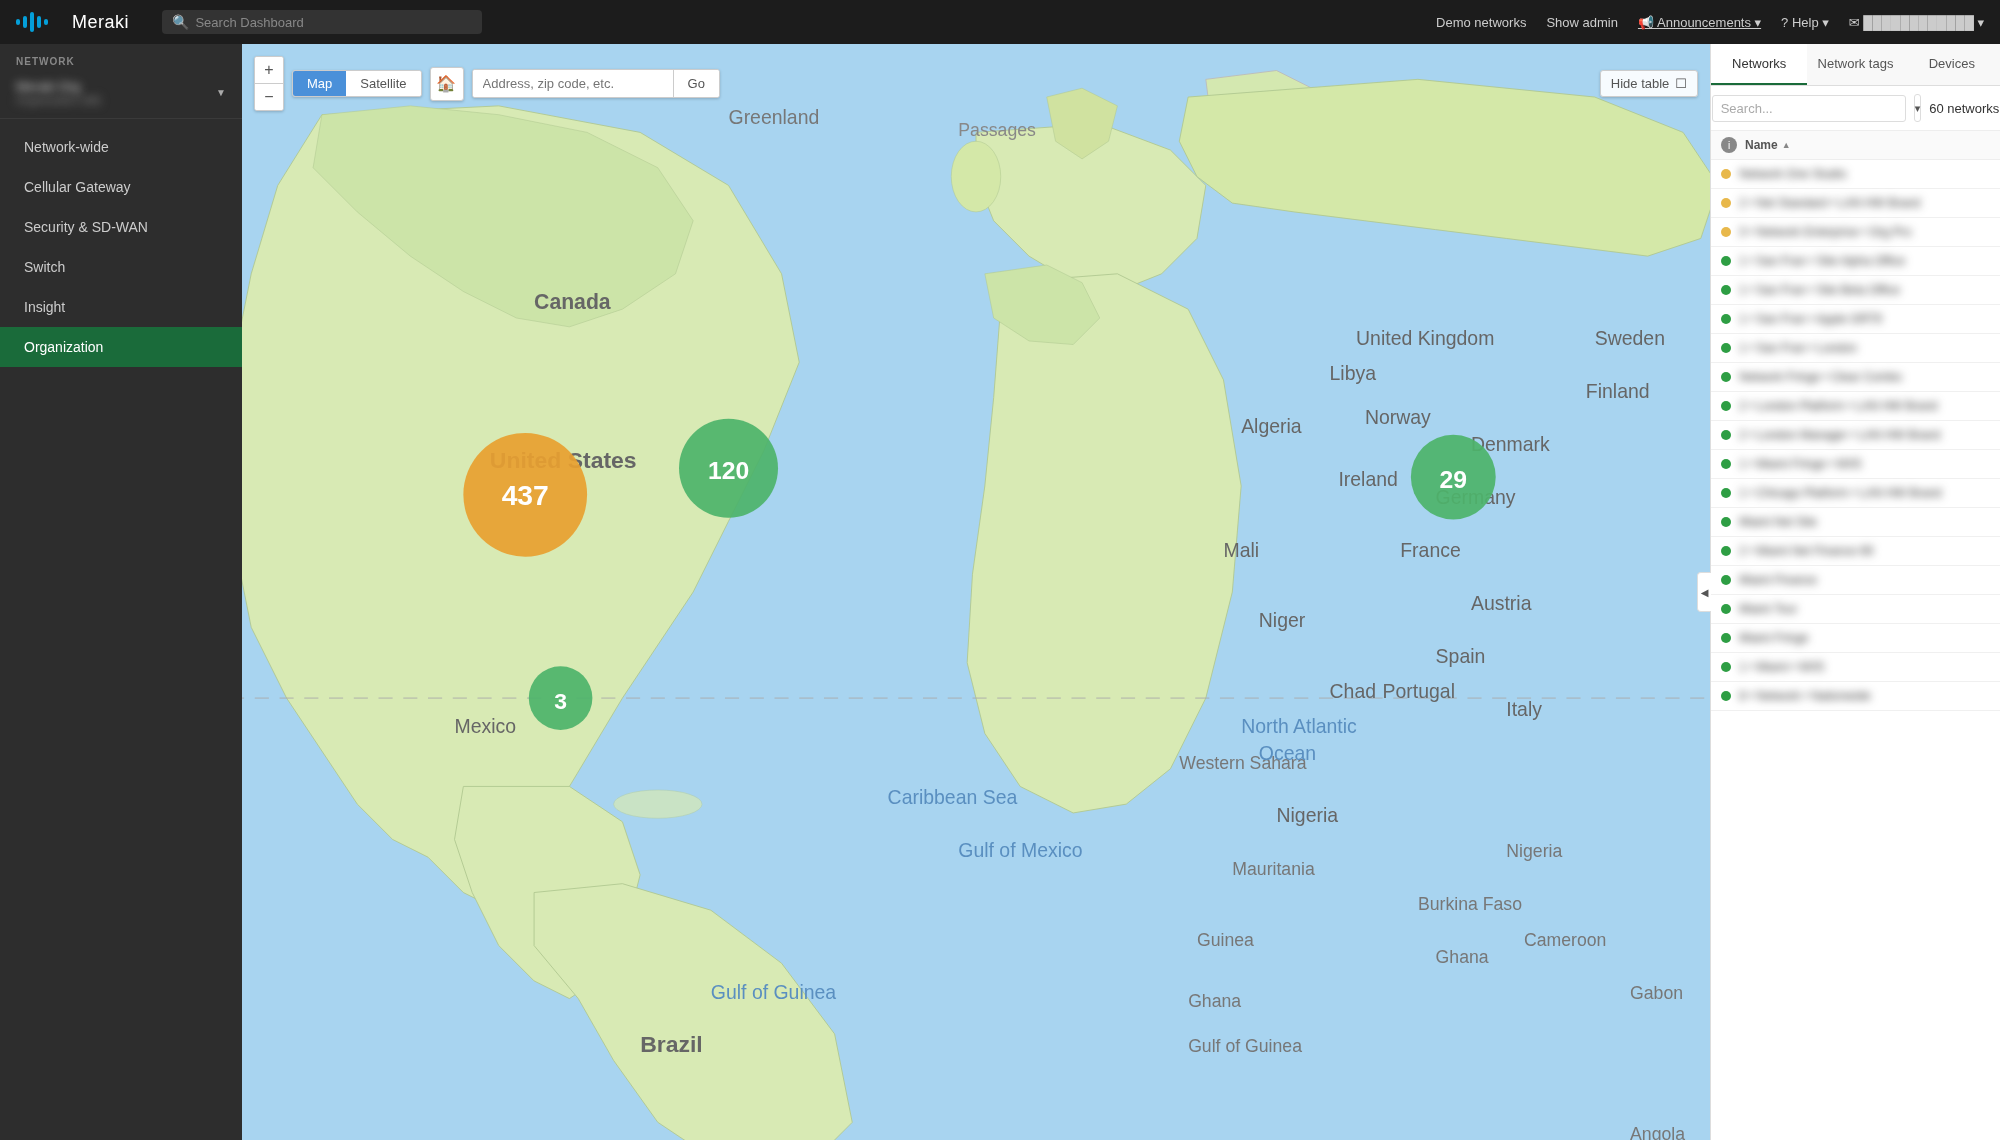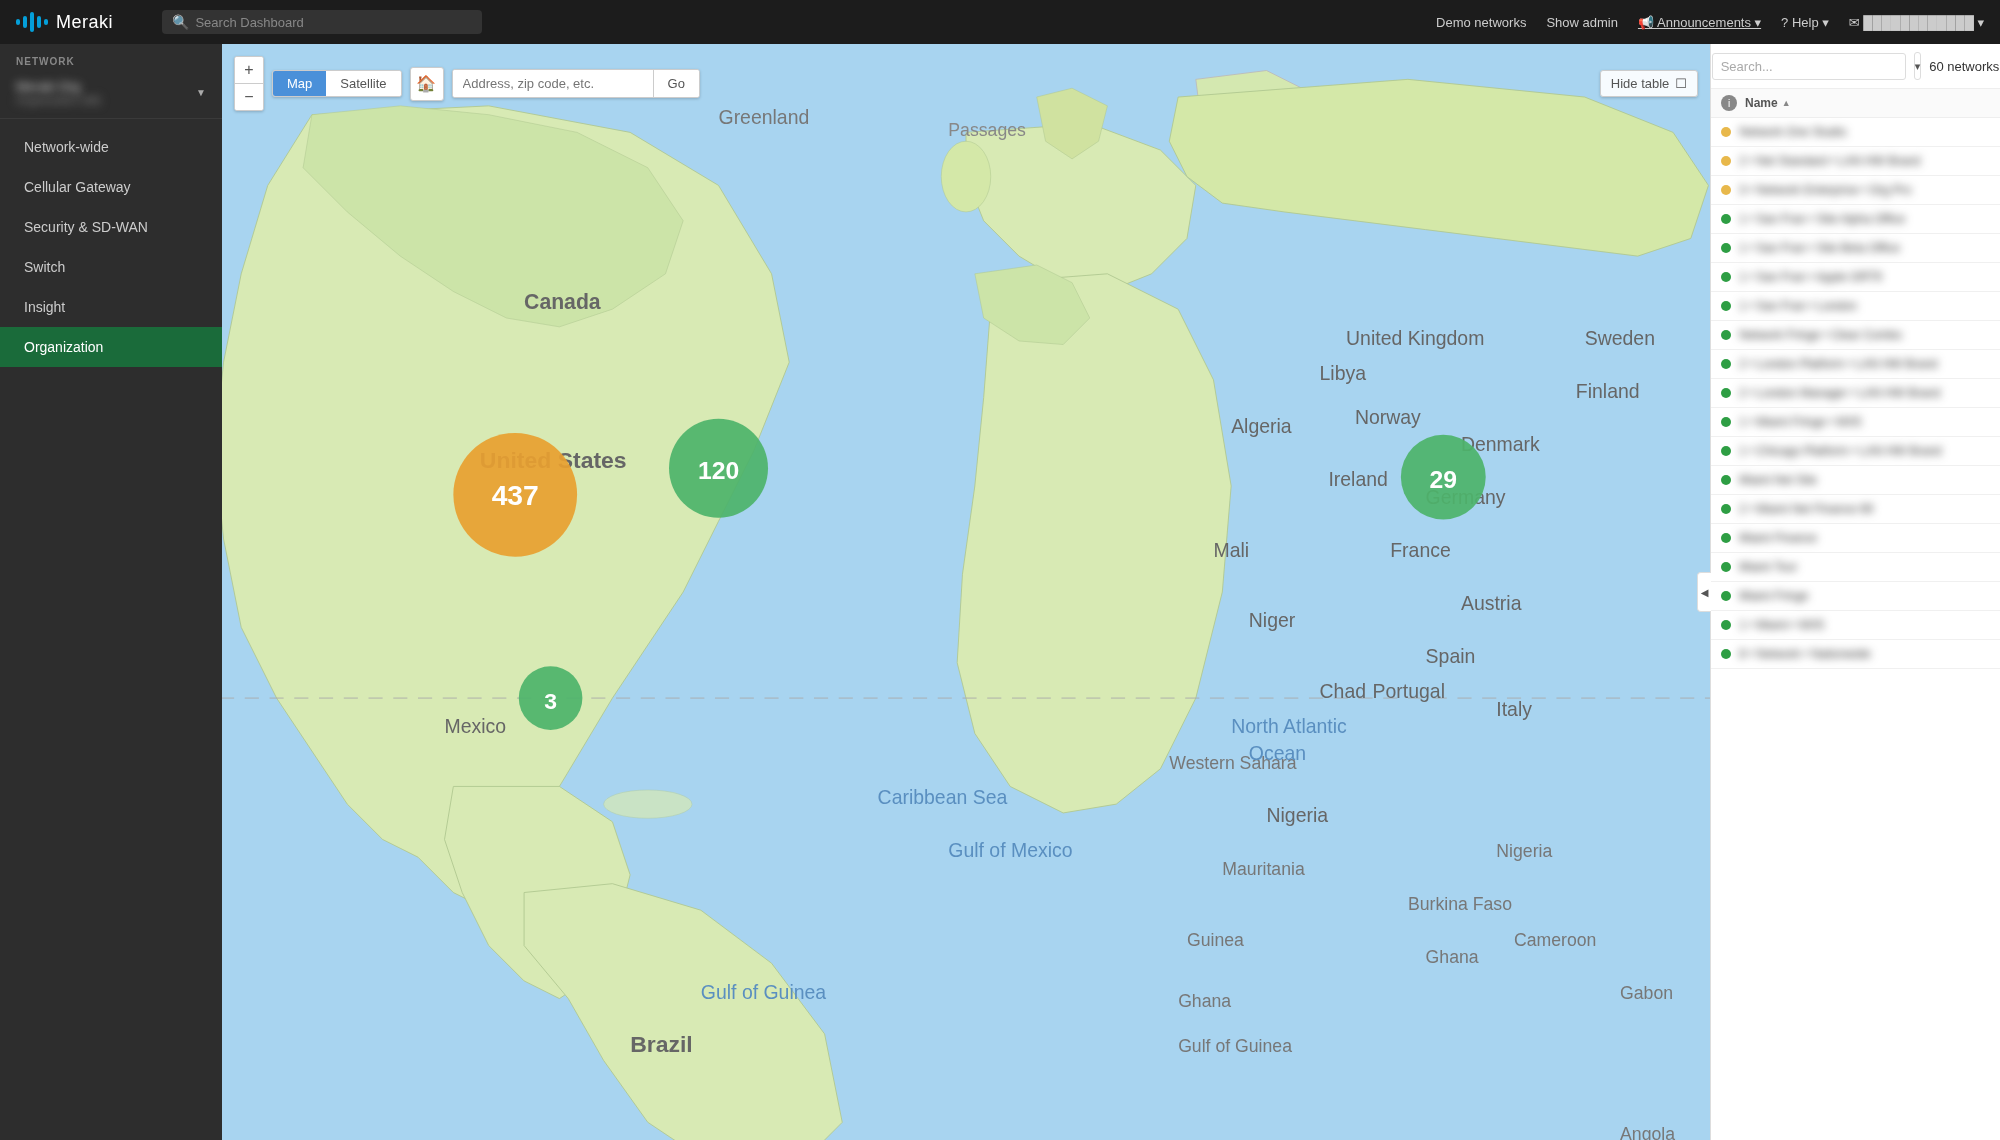--- a/index.html
+++ b/index.html
@@ -12,21 +12,21 @@
       display: flex;
       align-items: center;
       padding: 0 16px;
       gap: 16px;
       flex-shrink: 0;
       z-index: 100;
     }
     .logo-area {
       display: flex;
       align-items: center;
-      gap: 8px;
+      gap: 24px;
       color: #fff;
       font-size: 18px;
       font-weight: 300;
       letter-spacing: 0.5px;
       min-width: 130px;
     }
     .cisco-logo {
       width: 32px;
       height: 20px;
       display: flex;
@@ -64,21 +64,21 @@
 
     
     .main-layout {
       display: flex;
       flex: 1;
       overflow: hidden;
     }
 
     
     .sidebar {
-      width: 222px;
+      width: 242px;
       background: #2d2d2d;
       display: flex;
       flex-direction: column;
       flex-shrink: 0;
       overflow-y: auto;
     }
     .sidebar-network-section {
       padding: 12px 16px 8px;
       border-bottom: 1px solid #3a3a3a;
     }
@@ -582,20 +582,31 @@
         <circle cx="215" cy="370" r="18" fill="#4db36a" opacity="0.92"></circle>
         <text x="215" y="376" fill="#fff" font-size="13" font-weight="bold" text-anchor="middle" font-family="Arial">3</text>
       </svg>
     </div>
   </div>
 
   <div class="right-panel">
 
     <div class="panel-collapse-btn">◀</div>
 
+    <div class="panel-tabs">
+      <div class="panel-tab active">
+        <span>Networks</span>
+      </div>
+      <div class="panel-tab">
+        <span>Network tags</span>
+      </div>
+      <div class="panel-tab">
+        <span>Devices</span>
+      </div>
+    </div>
 
     <div class="panel-search-row">
       <input class="panel-search-input" type="text" placeholder="Search..." style="">
       <div class="panel-dropdown-btn">▾</div>
       <span class="networks-count">60 networks</span>
     </div>
 
     <div class="panel-header-row">
       <div class="panel-header-info">i</div>
       <span class="panel-col-name">

